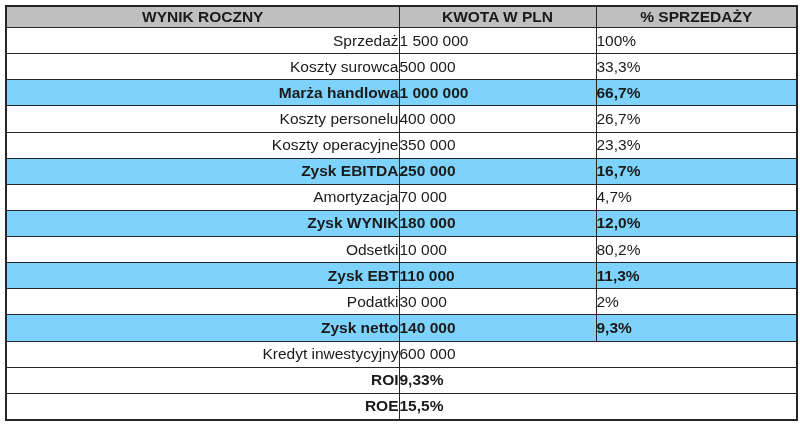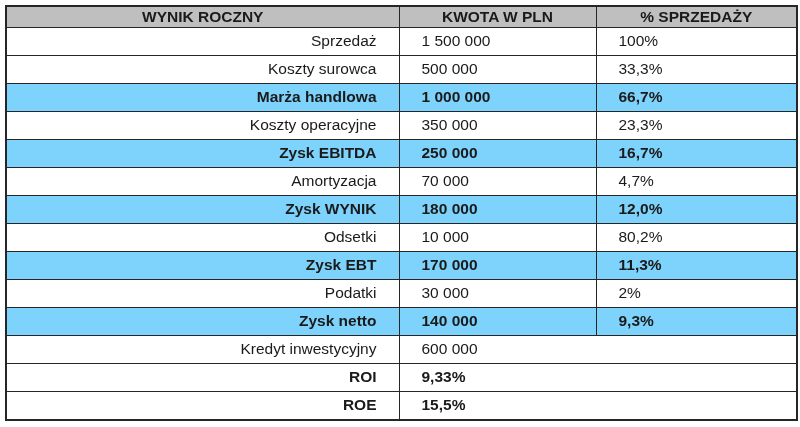--- a/index.html
+++ b/index.html
@@ -14,21 +14,21 @@
     table-layout: fixed;
     width: 791px;
     height: 416px;
     margin: 5px 0 0 5px;
     border: 2px solid #262626;
     color: #1a1a1a;
     font-size: 15.5px;
   }
   table.fin th, table.fin td {
     border: 1px solid #262626;
-    padding: 1px 22px;
+    padding: 1px 0;
     height: 16px;
     overflow: hidden;
     white-space: nowrap;
   }
   table.fin thead th {
     background: #bfbfbf;
     font-weight: 700;
     text-align: center;
     font-size: 15.5px;
   }
@@ -66,20 +66,25 @@
         <td class="lbl">Koszty surowca</td>
         <td class="val">500 000</td>
         <td class="val">33,3%</td>
       </tr>
       <tr class="hl">
         <td class="lbl">Marża handlowa</td>
         <td class="val">1 000 000</td>
         <td class="val">66,7%</td>
       </tr>
       <tr>
+        <td class="lbl">Koszty personelu</td>
+        <td class="val">400 000</td>
+        <td class="val">26,7%</td>
+      </tr>
+      <tr>
         <td class="lbl">Koszty operacyjne</td>
         <td class="val">350 000</td>
         <td class="val">23,3%</td>
       </tr>
       <tr class="hl">
         <td class="lbl">Zysk EBITDA</td>
         <td class="val">250 000</td>
         <td class="val">16,7%</td>
       </tr>
       <tr>
@@ -92,21 +97,21 @@
         <td class="val">180 000</td>
         <td class="val">12,0%</td>
       </tr>
       <tr>
         <td class="lbl">Odsetki</td>
         <td class="val">10 000</td>
         <td class="val">80,2%</td>
       </tr>
       <tr class="hl">
         <td class="lbl">Zysk EBT</td>
-        <td class="val">170 000</td>
+        <td class="val">110 000</td>
         <td class="val">11,3%</td>
       </tr>
       <tr>
         <td class="lbl">Podatki</td>
         <td class="val">30 000</td>
         <td class="val">2%</td>
       </tr>
       <tr class="hl">
         <td class="lbl">Zysk netto</td>
         <td class="val">140 000</td>

